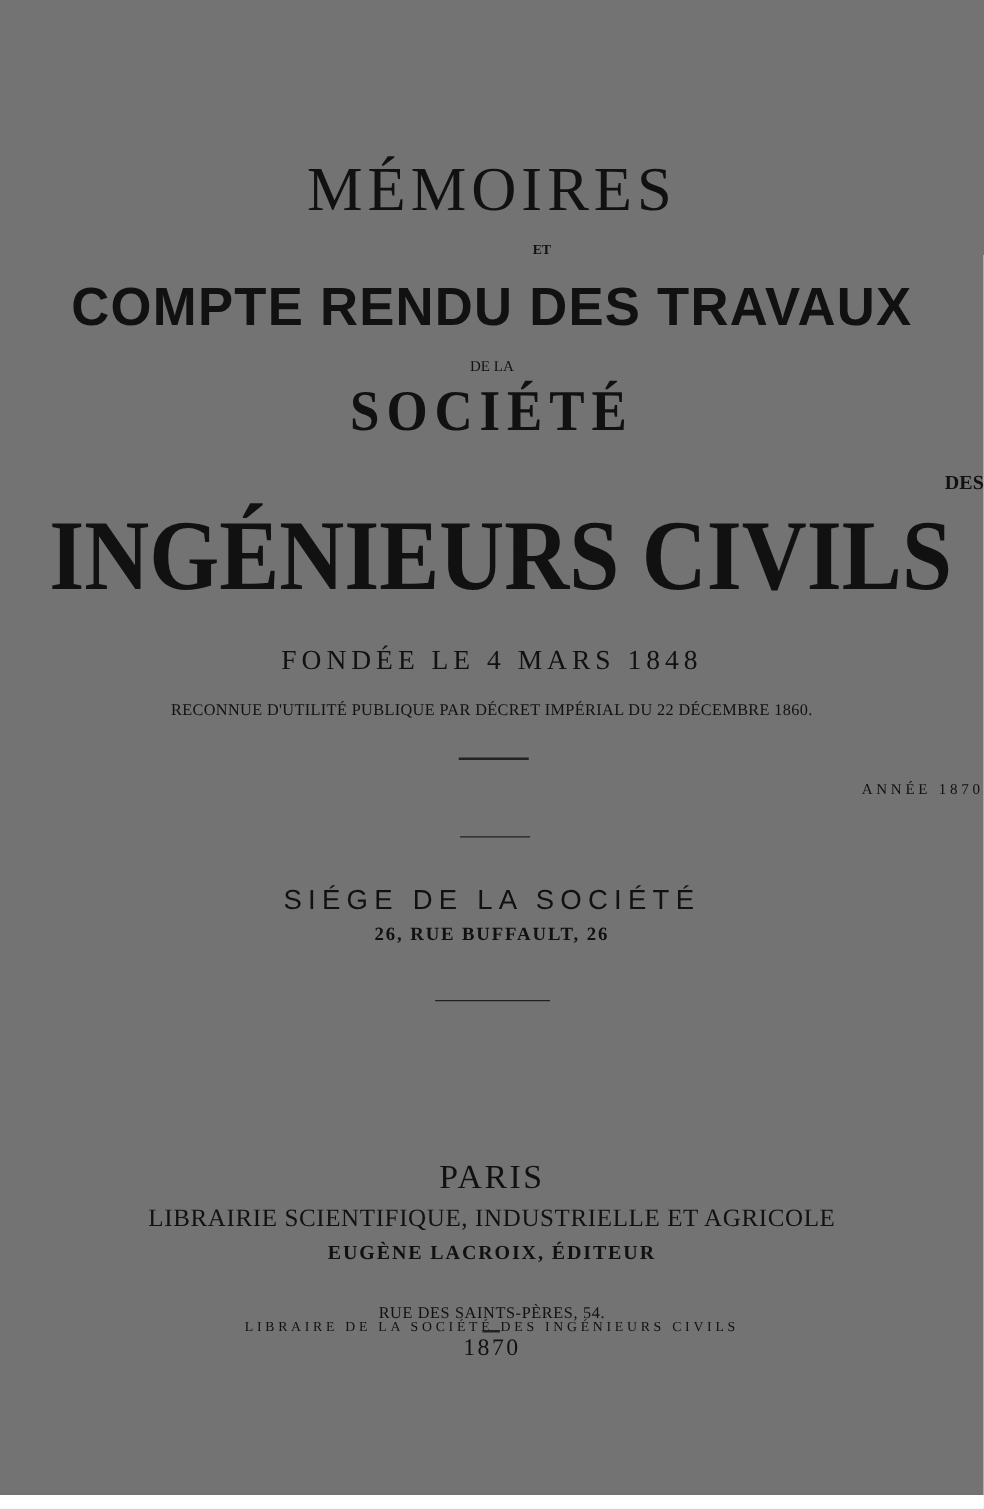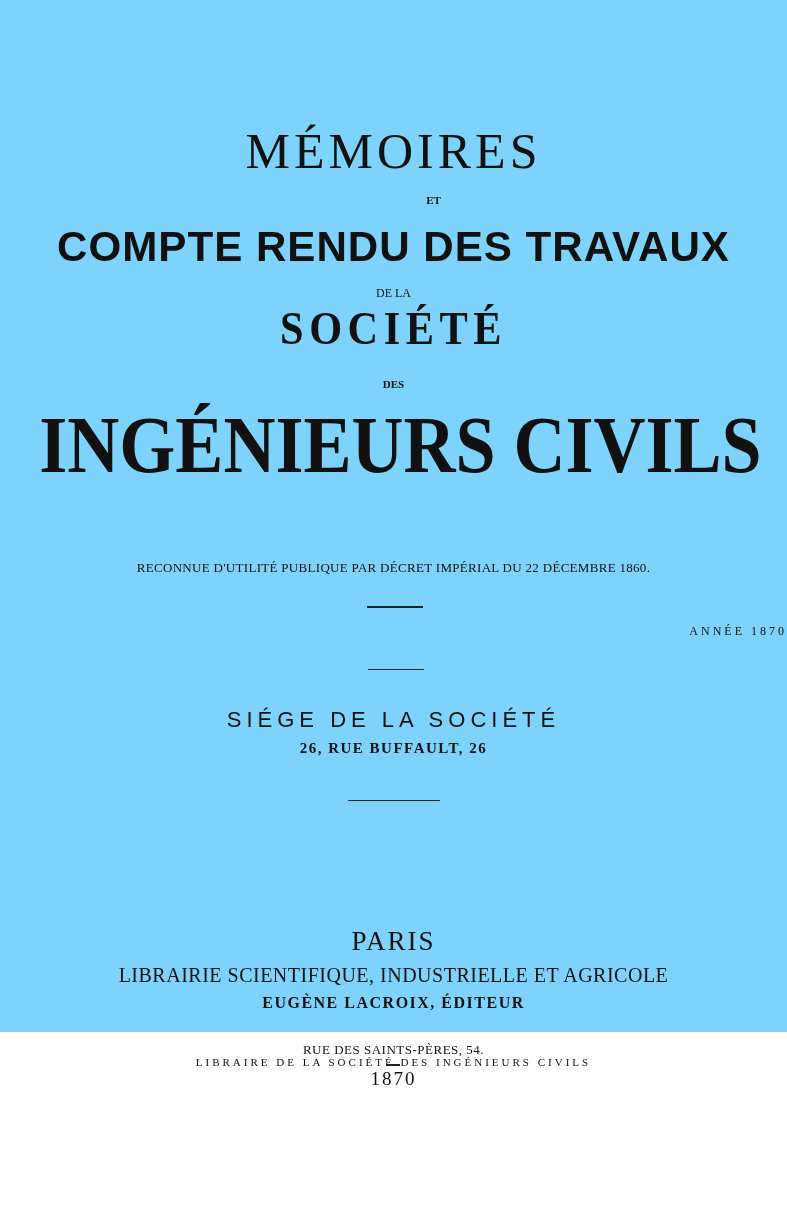--- a/index.html
+++ b/index.html
@@ -1,28 +1,28 @@
 <!DOCTYPE html>
 <html><head>
   <meta charset="utf-8">
   <style>
     html, body { margin: 0; padding: 0; background: #ffffff; }
     body { width: 787px; height: 1207px; position: relative; overflow: hidden; color: #111; }
-    .page { position: absolute; left: 0; top: 0; width: 787px; height: 1032px; background: #7dd3fc; }
+    .page { position: absolute; left: 0; top: 0; width: 787px; height: 1196px; background: #737373; }
     .line { position: absolute; left: 0; width: 787px; text-align: center; white-space: nowrap; }
     .serif { font-family: "Liberation Serif", "DejaVu Serif", serif; }
     .sans { font-family: "Liberation Sans", "DejaVu Sans", sans-serif; }
     .rule { position: absolute; height: 2px; background: #222; }
 
     #t-memoires { top: 122px; font-size: 50px; letter-spacing: 4px; font-weight: normal; }
     #t-et { top: 194px; font-size: 11px; font-weight: bold; margin-left: 40px; }
     #t-compte { top: 222px; font-size: 43px; font-weight: 900; letter-spacing: 1px; transform: scaleX(0.98); }
     #t-dela { top: 286px; font-size: 12px; font-weight: normal; }
     #t-societe { top: 302px; font-size: 46px; letter-spacing: 6px; font-weight: bold; transform: scaleX(0.92); }
-    #t-des { top: 378px; font-size: 11px; font-weight: bold; }
+    #t-des { top: 378px; font-size: 16px; font-weight: bold; text-align: right; }
     #t-ingenieurs { top: 400px; font-size: 80px; font-weight: bold; letter-spacing: 0px; transform: scaleX(0.9); line-height: 90px; }
     #t-fondee { top: 515px; font-size: 22px; letter-spacing: 4px; }
     #t-reconnue { top: 560px; font-size: 13px; letter-spacing: 0.3px; }
     #t-annee { top: 624px; font-size: 12px; font-weight: 400; letter-spacing: 3px; text-align: right; }
     #t-siege { top: 707px; font-size: 22px; letter-spacing: 5px; }
     #t-rue { top: 740px; font-size: 15px; font-weight: bold; letter-spacing: 1.5px; }
     #t-paris { top: 926px; font-size: 27px; letter-spacing: 2px; }
     #t-librairie { top: 964px; font-size: 20px; letter-spacing: 0.5px; }
     #t-eugene { top: 994px; font-size: 16px; font-weight: 700; letter-spacing: 1.5px; }
     #t-libraire { top: 1020px; font-size: 11px; letter-spacing: 3px; margin-top: 36px; }
@@ -33,20 +33,21 @@
 <body>
 
 <div class="page">
   <div id="t-memoires" class="line serif">MÉMOIRES</div>
   <div id="t-et" class="line serif">ET</div>
   <div id="t-compte" class="line sans">COMPTE RENDU DES TRAVAUX</div>
   <div id="t-dela" class="line serif">DE LA</div>
   <div id="t-societe" class="line serif">SOCIÉTÉ</div>
   <div id="t-des" class="line serif">DES</div>
   <div id="t-ingenieurs" class="line serif">INGÉNIEURS CIVILS</div>
+  <div id="t-fondee" class="line serif">FONDÉE LE 4 MARS 1848</div>
   <div id="t-reconnue" class="line serif">RECONNUE D'UTILITÉ PUBLIQUE PAR DÉCRET IMPÉRIAL DU 22 DÉCEMBRE 1860.</div>
 
   <div class="rule" style="top:606px; left:367px; width:56px; height:2px;"></div>
   <div id="t-annee" class="line serif">ANNÉE 1870</div>
   <div class="rule" style="top:669px; left:368px; width:56px; height:1px;"></div>
 
   <div id="t-siege" class="line sans">SIÉGE DE LA SOCIÉTÉ</div>
   <div id="t-rue" class="line serif">26, RUE BUFFAULT, 26</div>
   <div class="rule" style="top:800px; left:348px; width:92px; height:1px;"></div>
 

